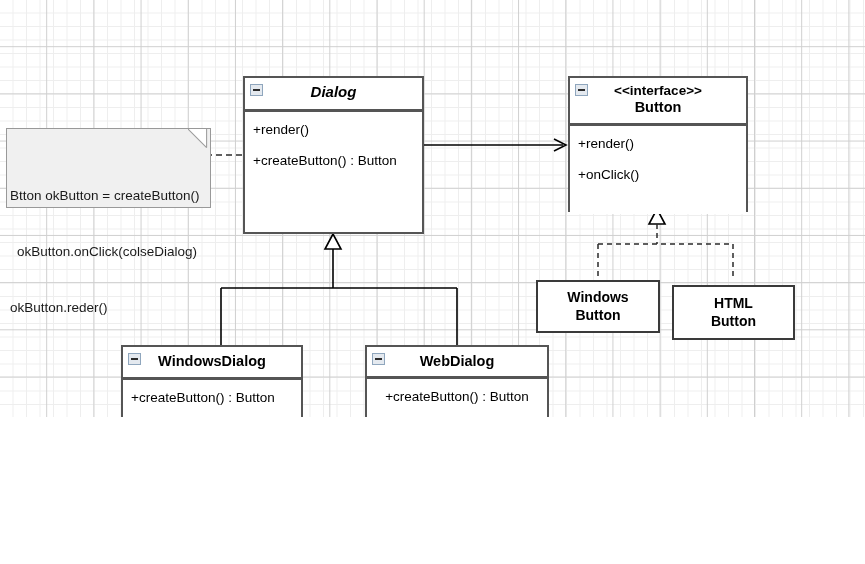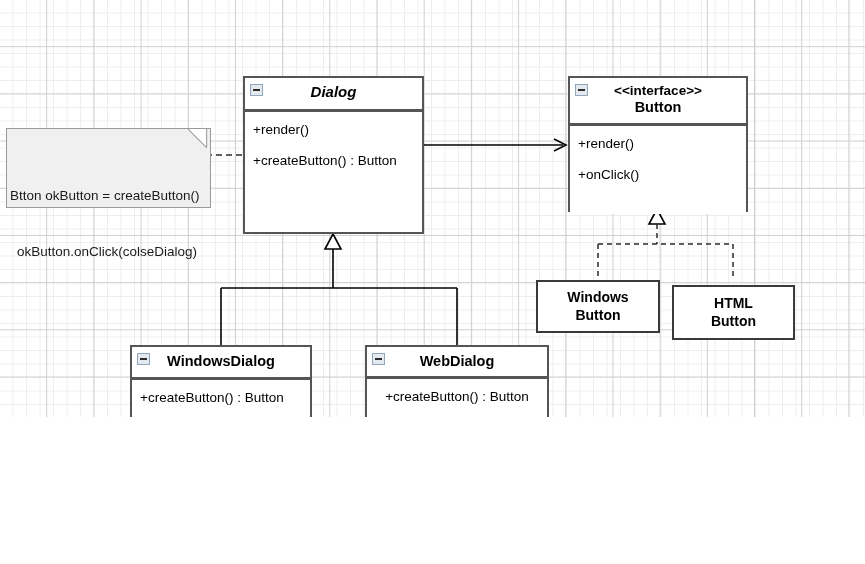--- a/index.html
+++ b/index.html
@@ -171,21 +171,21 @@
       <span class="collapse-icon"></span>
       <div style="font-size:13.5px;">&lt;&lt;interface&gt;&gt;</div>
       <div style="font-size:14.5px;">Button</div>
     </div>
     <div class="uml-body" style="height:89px;">
       <div class="uml-member">+render()</div>
       <div class="uml-member">+onClick()</div>
     </div>
   </div>
 
-  <div class="uml-box" style="left:130px; top:345px; width:182px; height:105px;">
+  <div class="uml-box" style="left:121px; top:345px; width:182px; height:105px;">
     <div class="uml-header" style="height:32px;">
       <span class="collapse-icon"></span>
       <span style="font-size:14.5px;">WindowsDialog</span>
     </div>
     <div class="uml-body" style="height:69px;">
       <div class="uml-member">+createButton() : Button</div>
     </div>
   </div>
 
   <div class="uml-box" style="left:365px; top:345px; width:184px; height:103px;">
@@ -213,20 +213,21 @@
   </div>
 
   <div class="note" style="left:6px; top:128px; width:205px; height:80px;">
     <svg class="note-fold-line" viewBox="0 0 26 26" style="width:22px;height:22px;">
       <polygon points="0,0 22,0 22,22" fill="#ffffff"></polygon>
       <polyline points="0,0 22,22" fill="none" stroke="#999999" stroke-width="1.2"></polyline>
       <polyline points="22,0 22,22" fill="none" stroke="#999999" stroke-width="1.2"></polyline>
     </svg>
     <div style="padding-left:1px;">Btton okButton = createButton()</div>
     <div style="padding-left:1px;margin-left:7px;">okButton.onClick(colseDialog)</div>
+    <div style="padding-left:1px;">okButton.reder()</div>
   </div>
 
   <div class="note" style="left:118px; top:503px; width:240px; height:34px;">
     <svg class="note-fold-line" viewBox="0 0 26 26" style="width:20px;height:20px;">
       <polygon points="0,0 20,0 20,20" fill="#ffffff"></polygon>
       <polyline points="0,0 20,20" fill="none" stroke="#999999" stroke-width="1.2"></polyline>
       <polyline points="20,0 20,20" fill="none" stroke="#999999" stroke-width="1.2"></polyline>
     </svg>
     <div style="padding-left:2px; padding-top:1px;">return new WindowsButton()</div>
   </div>

